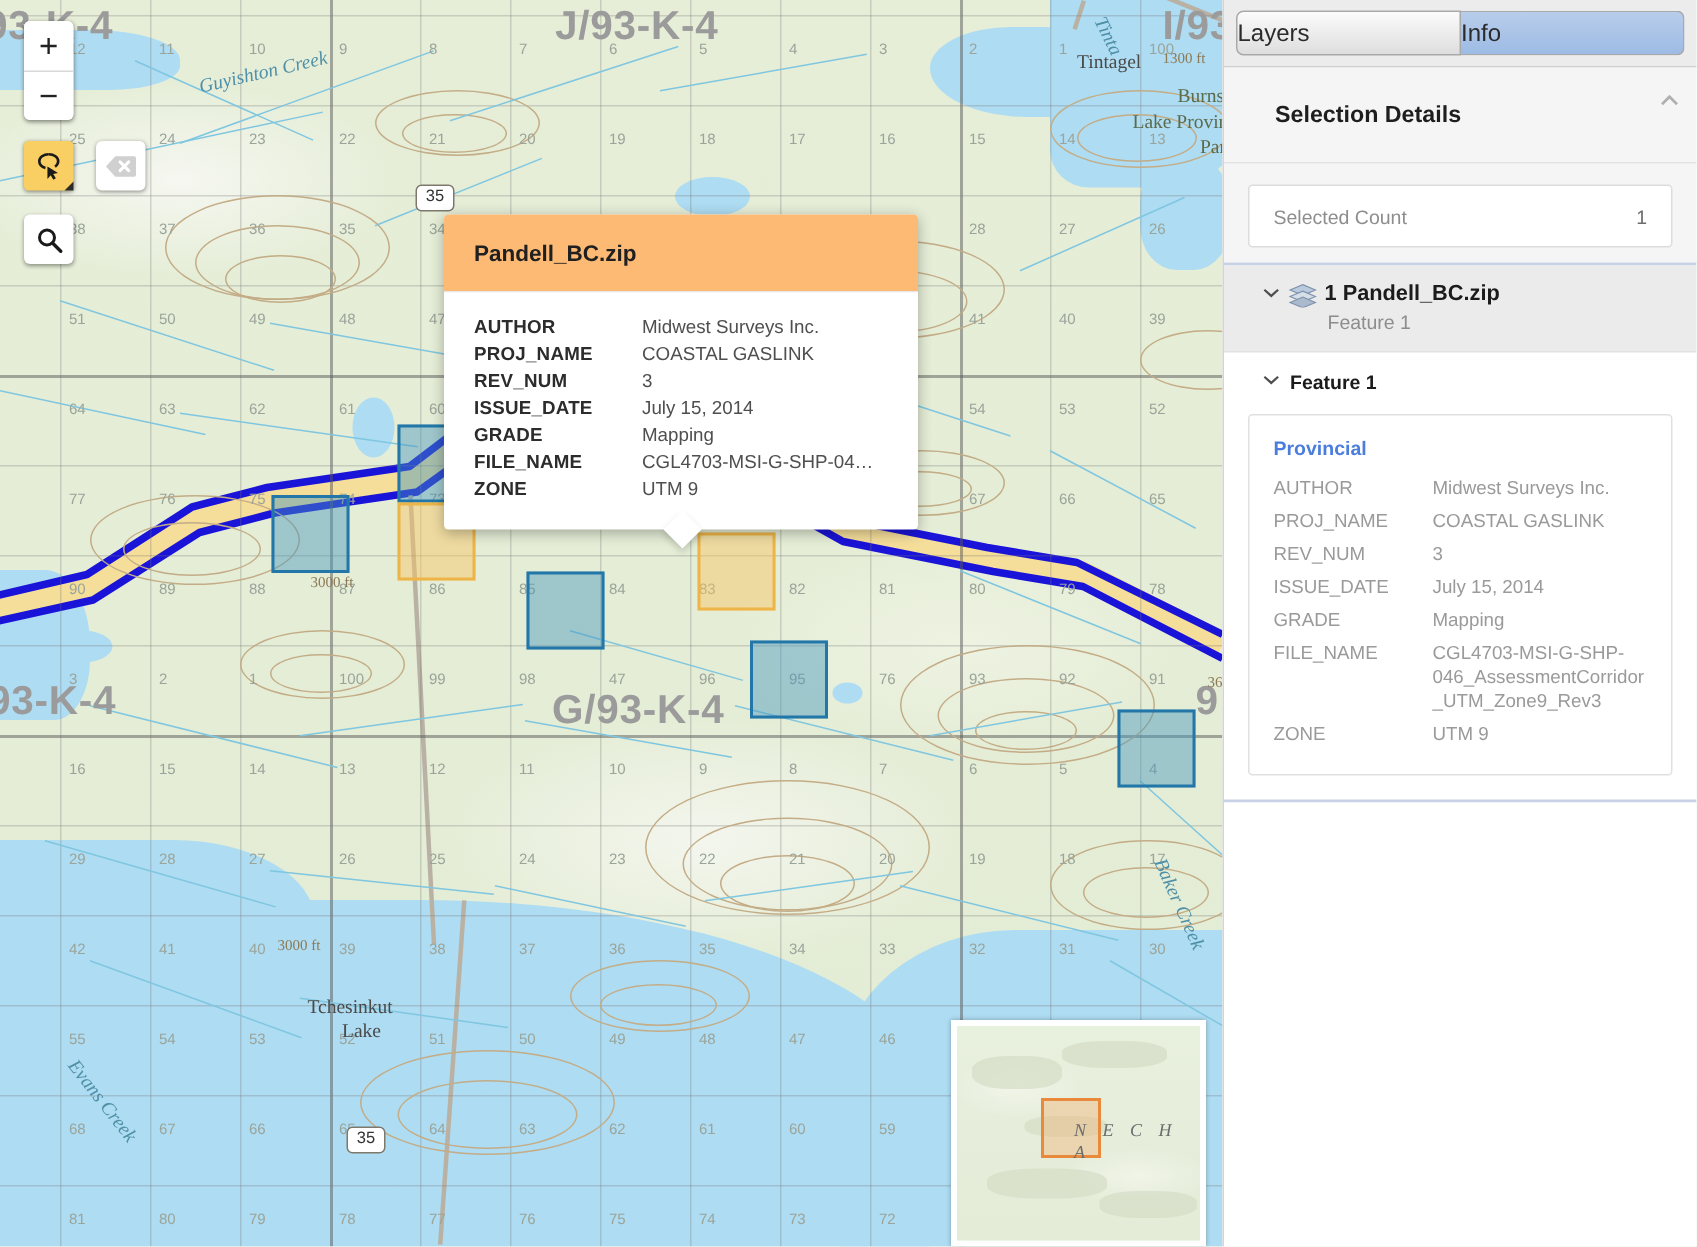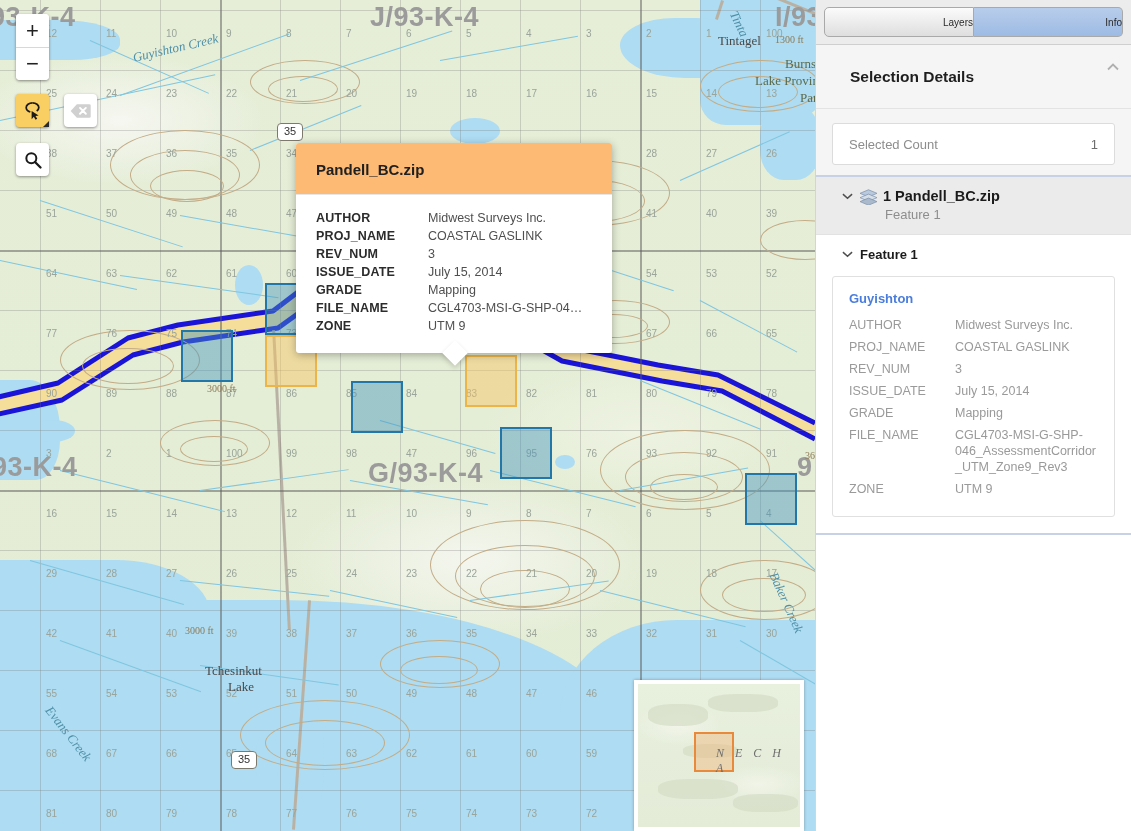--- a/index.html
+++ b/index.html
@@ -177,22 +177,22 @@
   
   #panel {
     position: absolute; left: 815px; top: 0; width: 316px; height: 831px;
     background: #fff; border-left: 1px solid #d4d4d4;
   }
   #tabbar {
     height: 45px; background: #ececec; display: flex; align-items: center;
     padding: 0 8px; border-bottom: 1px solid #cfcfcf; position: relative;
   }
   .tab {
-    flex: 1; height: 30px; line-height: 29px; text-align: right;
-    font-size: 10px; color: #2b2b2b; cursor: pointer;
+    flex: 1; height: 30px; line-height: 29px; text-align: left;
+    font-size: 16px; color: #2b2b2b; cursor: pointer;
     border: 1px solid #a9a9a9;
   }
   .tab.left { border-radius: 5px 0 0 5px; background: linear-gradient(#fbfbfb,#dedede); }
   .tab.right {
     border-radius: 0 5px 5px 0; border-left: none;
     background: linear-gradient(#b8cdeb,#9dbbe4);
   }
 
   .panel-head {
     height: 64px; display: flex; align-items: center; padding-left: 34px;
@@ -733,21 +733,21 @@
     <div id="feature-row">
       <span class="caret">
         <svg width="11" height="8" viewBox="0 0 12 8">
           <path d="M1 2 L6 6.5 L11 2" fill="none" stroke="#4e4e4e" stroke-width="1.6"></path>
         </svg>
       </span>
       <span class="ftitle">Feature 1</span>
     </div>
 
     <div id="attr-card">
-      <div class="attr-head">Guyishton</div>
+      <div class="attr-head">Provincial</div>
       <table id="attr-table">
           <tbody>
             <tr>
               <td class="k">AUTHOR</td>
               <td class="v">Midwest Surveys Inc.</td>
             </tr>
             <tr>
               <td class="k">PROJ_NAME</td>
               <td class="v">COASTAL GASLINK</td>
             </tr>

